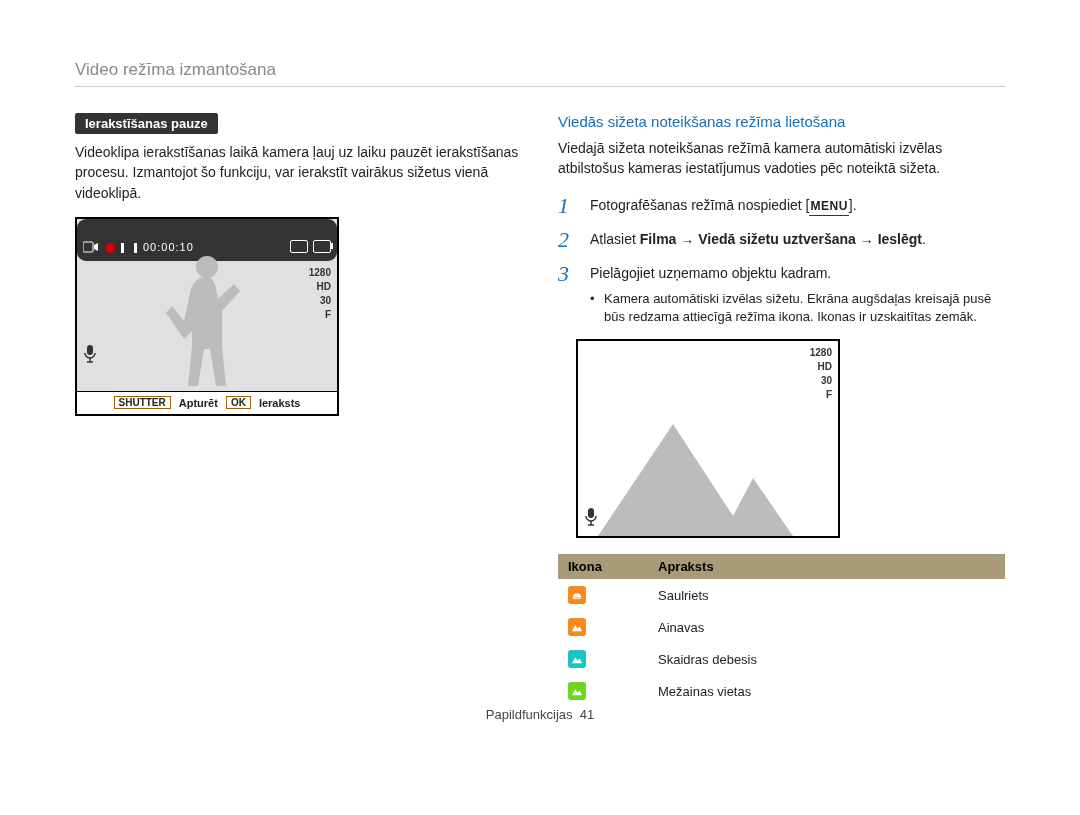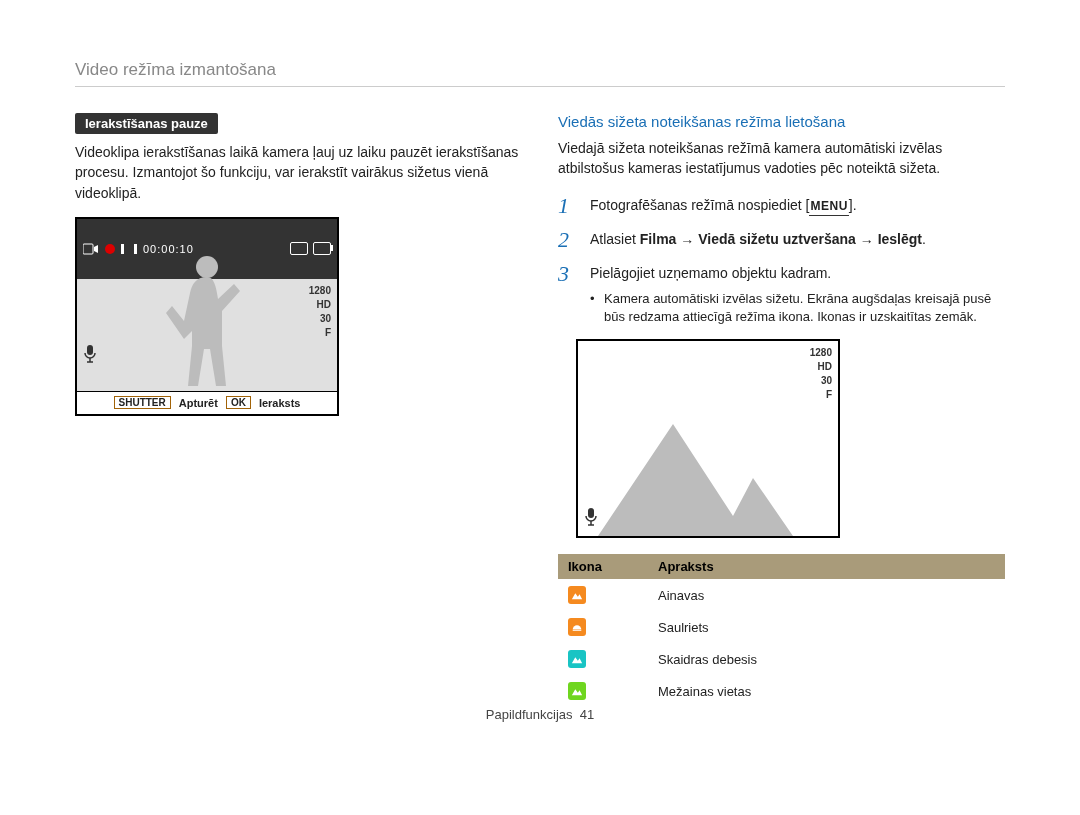--- a/index.html
+++ b/index.html
@@ -4,21 +4,21 @@
 <style>
 html,body{margin:0;padding:0;font-family:Arial,Helvetica,sans-serif;color:#222;background:#fff;}
 .page{width:1080px;height:744px;box-sizing:border-box;padding:60px 75px 30px 75px;position:relative;}
 .page-title{font-size:17px;color:#888;font-weight:400;}
 .title-rule{border:none;border-top:1px solid #ccc;margin:6px 0 26px 0;}
 .cols{display:flex;gap:36px;}
 .col{flex:1;min-width:0;}
 .pill{display:inline-block;background:#333;color:#fff;font-size:13px;padding:3px 10px;border-radius:2px;font-weight:600;}
 .body-txt{font-size:14px;line-height:1.45;margin-top:8px;}
 .camera-shot{width:260px;height:195px;border:2px solid #000;margin:14px 0 8px 0;position:relative;background:#e0e0e0;display:flex;flex-direction:column;}
-.cs-top{height:26px;background:#333;display:flex;align-items:center;padding:17px 6px;gap:6px;}
+.cs-top{height:26px;background:#333;display:flex;align-items:flex-end;padding:8px 6px;gap:6px;border-radius:9px;}
 .cs-icon{display:inline-flex;align-items:center;justify-content:center;color:#fff;font-size:11px;}
 .rec-dot{width:10px;height:10px;background:#d00;border-radius:50%;}
 .pauseb{display:inline-block;width:10px;height:10px;border-left:3px solid #fff;border-right:3px solid #fff;}
 .cs-time{color:#fff;font-size:11px;letter-spacing:1px;}
 .cs-right-icons{margin-left:auto;display:flex;gap:5px;}
 .mini-box{border:1px solid #fff;border-radius:2px;width:16px;height:11px;}
 .cs-body{flex:1;position:relative;}
 .silhouette{position:absolute;left:50%;bottom:0;transform:translateX(-50%);}
 .side-labels{position:absolute;right:6px;top:6px;display:flex;flex-direction:column;gap:3px;align-items:flex-end;}
 .side-labels span{font-size:10px;font-weight:700;color:#333;}
@@ -175,33 +175,33 @@
         <thead>
           <tr>
             <th style="width:70px;">Ikona</th>
             <th>Apraksts</th>
           </tr>
         </thead>
         <tbody>
           <tr>
             <td><span class="scene-ic scene-orange">
                   <svg width="12" height="12" viewBox="0 0 14 14">
-                    <path d="M1 12 L5 5 L8 9 L10 6 L13 12 Z" fill="#fff"></path>
-                  </svg>
-                </span></td>
-            <td>Ainavas</td>
-          </tr>
-          <tr>
-            <td><span class="scene-ic scene-orange">
-                  <svg width="12" height="12" viewBox="0 0 14 14">
                     <path d="M2 10 a5 5 0 0 1 10 0 Z" fill="#fff"></path>
                     <line x1="2" y1="11" x2="12" y2="11" stroke="#fff" stroke-width="1"></line>
                   </svg>
                 </span></td>
             <td>Saulriets</td>
+          </tr>
+          <tr>
+            <td><span class="scene-ic scene-orange">
+                  <svg width="12" height="12" viewBox="0 0 14 14">
+                    <path d="M1 12 L5 5 L8 9 L10 6 L13 12 Z" fill="#fff"></path>
+                  </svg>
+                </span></td>
+            <td>Ainavas</td>
           </tr>
           <tr>
             <td><span class="scene-ic scene-cyan">
                   <svg width="12" height="12" viewBox="0 0 14 14">
                     <path d="M1 12 L5 5 L8 9 L10 6 L13 12 Z" fill="#fff"></path>
                   </svg>
                 </span></td>
             <td>Skaidras debesis</td>
           </tr>
           <tr>

